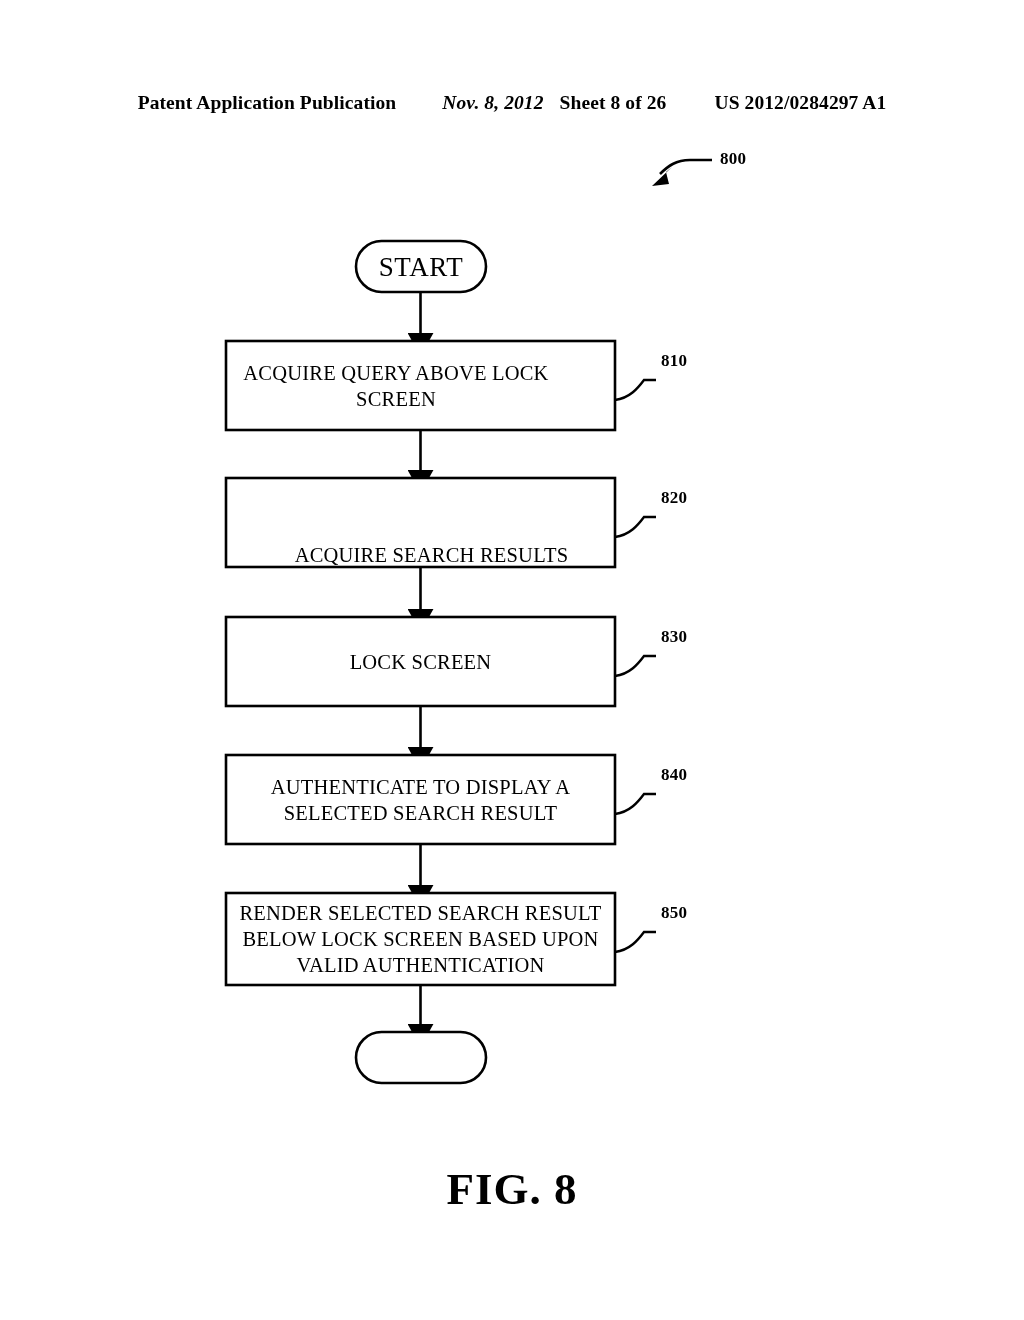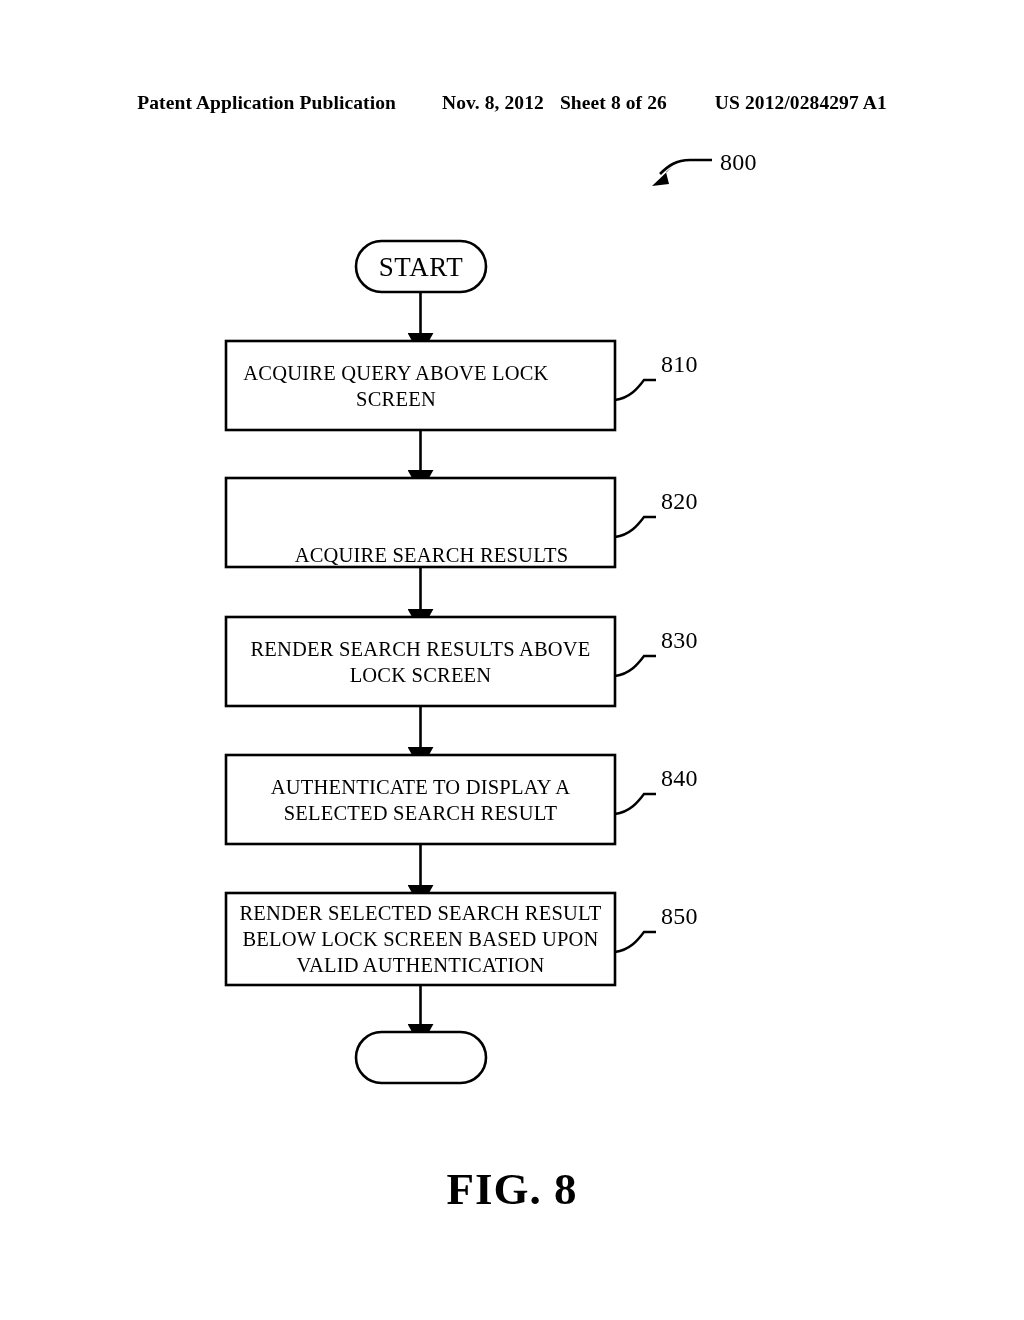--- a/index.html
+++ b/index.html
@@ -25,21 +25,21 @@
     height: 28px;
     display: flex;
     justify-content: center;
     align-items: flex-end;
     font-weight: bold;
     font-size: 19.5px;
     letter-spacing: 0.1px;
     white-space: nowrap;
   }
   #page-header .hdr-pub   { margin-right: 46px; }
-  #page-header .hdr-date  { margin-right: 16px; }
+  #page-header .hdr-date  { margin-right: 16px; font-style: italic; }
   #page-header .hdr-sheet { margin-right: 48px; }
   #page-header .hdr-num   { }
 
   
   #flowchart {
     position: absolute;
     left: 0;
     top: 0;
     width: 1024px;
     height: 1320px;
@@ -66,22 +66,22 @@
   }
   .node-text .ln { display: block; }
 
   .terminal-text {
     font-size: 27px;
     letter-spacing: 0.6px;
   }
 
   .ref-num {
     position: absolute;
-    font-weight: normal;
-    font-size: 24px;
+    font-weight: bold;
+    font-size: 17px;
     letter-spacing: 0.3px;
     white-space: nowrap;
   }
 
   
   #fig-caption {
     position: absolute;
     left: 0;
     top: 1163px;
     width: 1024px;
@@ -156,21 +156,20 @@
     <span class="ln">SCREEN</span>
   </div>
   <div class="ref-num" style="left:661px; top:351px;">810</div>
 
   <div class="node-text" style="left:237px; top:478px; width:389px; height:89px;margin-top:32px;">
     <span class="ln">ACQUIRE SEARCH RESULTS</span>
   </div>
   <div class="ref-num" style="left:661px; top:488px;">820</div>
 
   <div class="node-text" style="left:226px; top:617px; width:389px; height:89px;">
-    <span class="ln">RENDER SEARCH RESULTS ABOVE</span>
     <span class="ln">LOCK SCREEN</span>
   </div>
   <div class="ref-num" style="left:661px; top:627px;text-align:right;">830</div>
 
   <div class="node-text" style="left:226px; top:755px; width:389px; height:89px;">
     <span class="ln">AUTHENTICATE TO DISPLAY A</span>
     <span class="ln">SELECTED SEARCH RESULT</span>
   </div>
   <div class="ref-num" style="left:661px; top:765px;">840</div>
 

